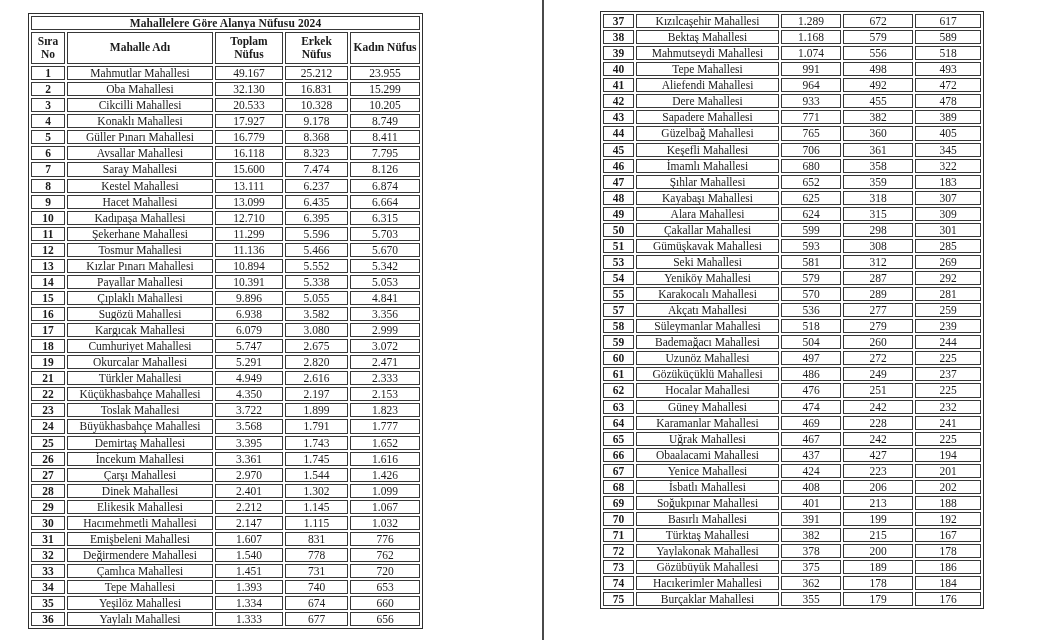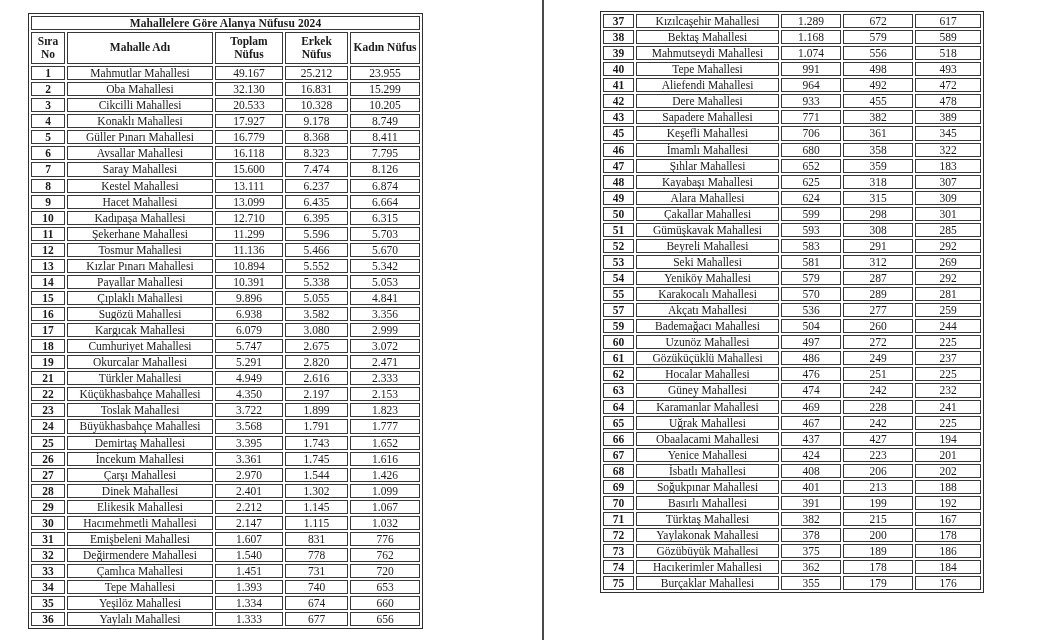--- a/index.html
+++ b/index.html
@@ -390,20 +390,27 @@
           <td class="c-num">478</td>
         </tr>
         <tr>
           <td class="c-no">43</td>
           <td class="c-name">Sapadere Mahallesi</td>
           <td class="c-num">771</td>
           <td class="c-num">382</td>
           <td class="c-num">389</td>
         </tr>
         <tr>
+          <td class="c-no">44</td>
+          <td class="c-name">Güzelbağ Mahallesi</td>
+          <td class="c-num">765</td>
+          <td class="c-num">360</td>
+          <td class="c-num">405</td>
+        </tr>
+        <tr>
           <td class="c-no">45</td>
           <td class="c-name">Keşefli Mahallesi</td>
           <td class="c-num">706</td>
           <td class="c-num">361</td>
           <td class="c-num">345</td>
         </tr>
         <tr>
           <td class="c-no">46</td>
           <td class="c-name">İmamlı Mahallesi</td>
           <td class="c-num">680</td>
@@ -439,27 +446,20 @@
           <td class="c-num">301</td>
         </tr>
         <tr>
           <td class="c-no">51</td>
           <td class="c-name">Gümüşkavak Mahallesi</td>
           <td class="c-num">593</td>
           <td class="c-num">308</td>
           <td class="c-num">285</td>
         </tr>
         <tr>
-          <td class="c-no">52</td>
-          <td class="c-name">Beyreli Mahallesi</td>
-          <td class="c-num">583</td>
-          <td class="c-num">291</td>
-          <td class="c-num">292</td>
-        </tr>
-        <tr>
           <td class="c-no">53</td>
           <td class="c-name">Seki Mahallesi</td>
           <td class="c-num">581</td>
           <td class="c-num">312</td>
           <td class="c-num">269</td>
         </tr>
         <tr>
           <td class="c-no">54</td>
           <td class="c-name">Yeniköy Mahallesi</td>
           <td class="c-num">579</td>
@@ -472,20 +472,27 @@
           <td class="c-num">570</td>
           <td class="c-num">289</td>
           <td class="c-num">281</td>
         </tr>
         <tr>
           <td class="c-no">57</td>
           <td class="c-name">Akçatı Mahallesi</td>
           <td class="c-num">536</td>
           <td class="c-num">277</td>
           <td class="c-num">259</td>
+        </tr>
+        <tr>
+          <td class="c-no">58</td>
+          <td class="c-name">Süleymanlar Mahallesi</td>
+          <td class="c-num">518</td>
+          <td class="c-num">279</td>
+          <td class="c-num">239</td>
         </tr>
         <tr>
           <td class="c-no">59</td>
           <td class="c-name">Bademağacı Mahallesi</td>
           <td class="c-num">504</td>
           <td class="c-num">260</td>
           <td class="c-num">244</td>
         </tr>
         <tr>
           <td class="c-no">60</td>

